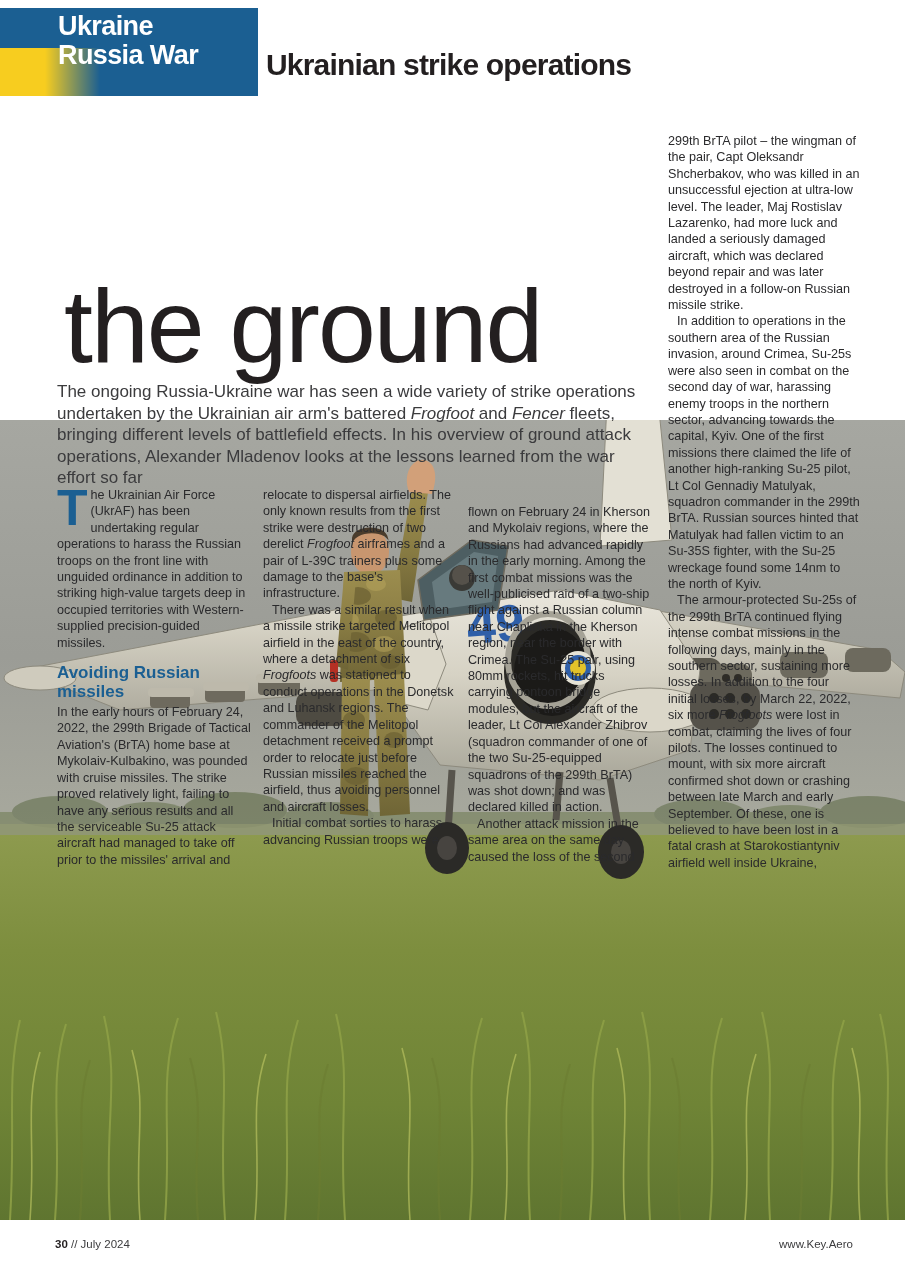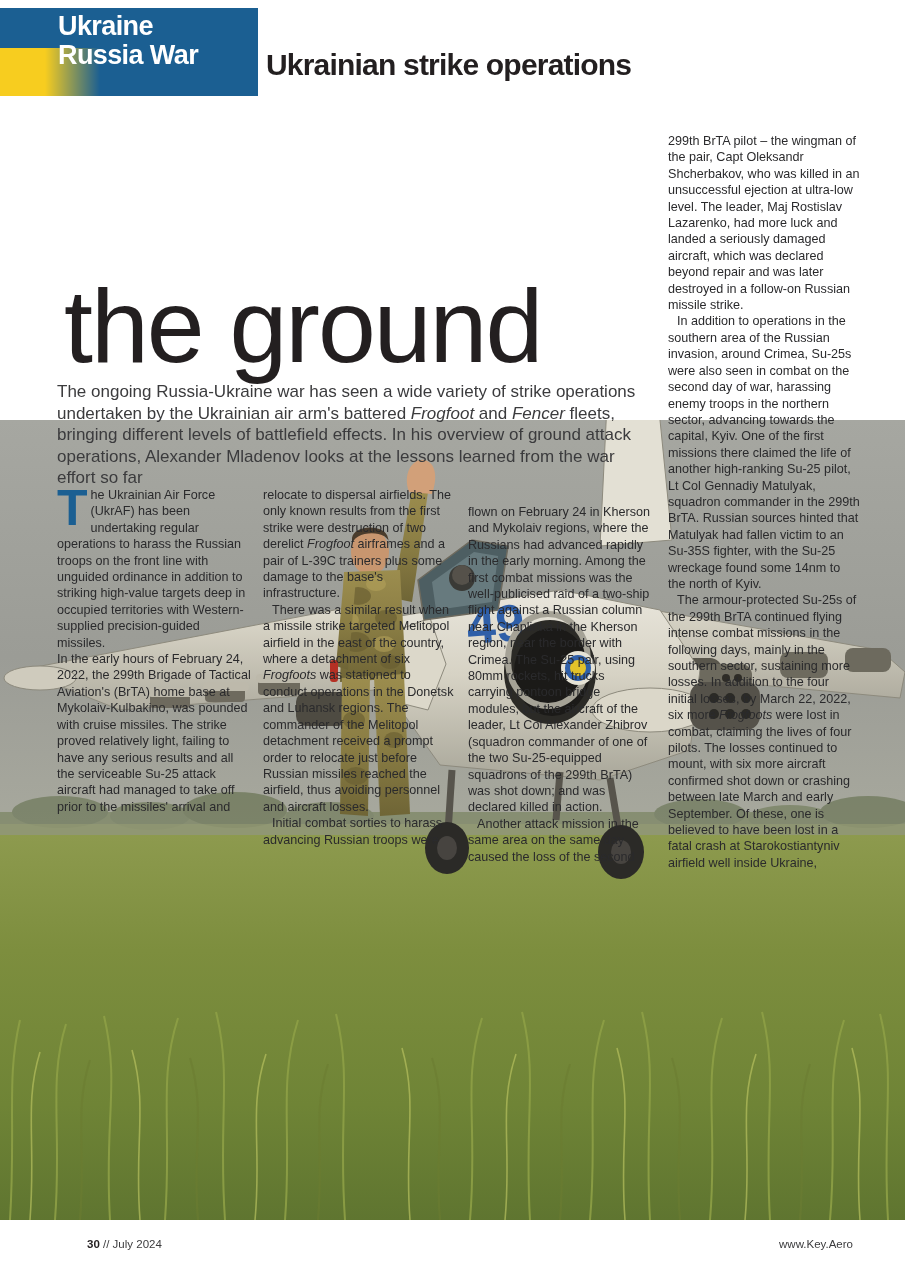--- a/index.html
+++ b/index.html
@@ -167,21 +167,20 @@
     height: 60px;
     background: #ffffff;
     z-index: 30;
   }
   .folio {
     position: absolute;
     left: 55px;
     top: 18px;
     font-size: 11.5px;
     color: #3b3b3d;
-    margin-left: 32px;
   }
   .folio b { color: #231f20; }
   .website {
     position: absolute;
     right: 52px;
     top: 18px;
     font-size: 11.5px;
     color: #3b3b3d;
   }
 </style>
@@ -404,20 +403,21 @@
 </div>
 
 <div class="standfirst">
   <span>The ongoing Russia-Ukraine war has seen a wide variety of strike operations undertaken by the Ukrainian air arm's battered </span><em>Frogfoot</em><span> and </span><em>Fencer</em><span> fleets, bringing different levels of battlefield effects. In his overview of ground attack operations, Alexander Mladenov looks at the lessons learned from the war effort so far</span>
 </div>
 
 <div class="col" id="col1">
   <p>
     <span class="dropcap">T</span><span>he Ukrainian Air Force (UkrAF) has been undertaking regular operations to harass the Russian troops on the front line with unguided ordinance in addition to striking high-value targets deep in occupied territories with Western-supplied precision-guided missiles.</span>
   </p>
+  <h2 class="subhead">Avoiding Russian missiles</h2>
   <p style="text-indent:0">In the early hours of February 24, 2022, the 299th Brigade of Tactical Aviation's (BrTA) home base at Mykolaiv-Kulbakino, was pounded with cruise missiles. The strike proved relatively light, failing to have any serious results and all the serviceable Su-25 attack aircraft had managed to take off prior to the missiles' arrival and</p>
 </div>
 
 <div class="col" id="col2">
   <p style="text-indent:0">
     <span>relocate to dispersal airfields. The only known results from the first strike were destruction of two derelict </span><em>Frogfoot</em><span> airframes and a pair of L-39C trainers plus some damage to the base's infrastructure.</span>
   </p>
   <p>
     <span>There was a similar result when a missile strike targeted Melitopol airfield in the east of the country, where a detachment of six </span><em>Frogfoots</em><span> was stationed to conduct operations in the Donetsk and Luhansk regions. The commander of the Melitopol detachment received a prompt order to relocate just before Russian missiles reached the airfield, thus avoiding personnel and aircraft losses.</span>
   </p>

